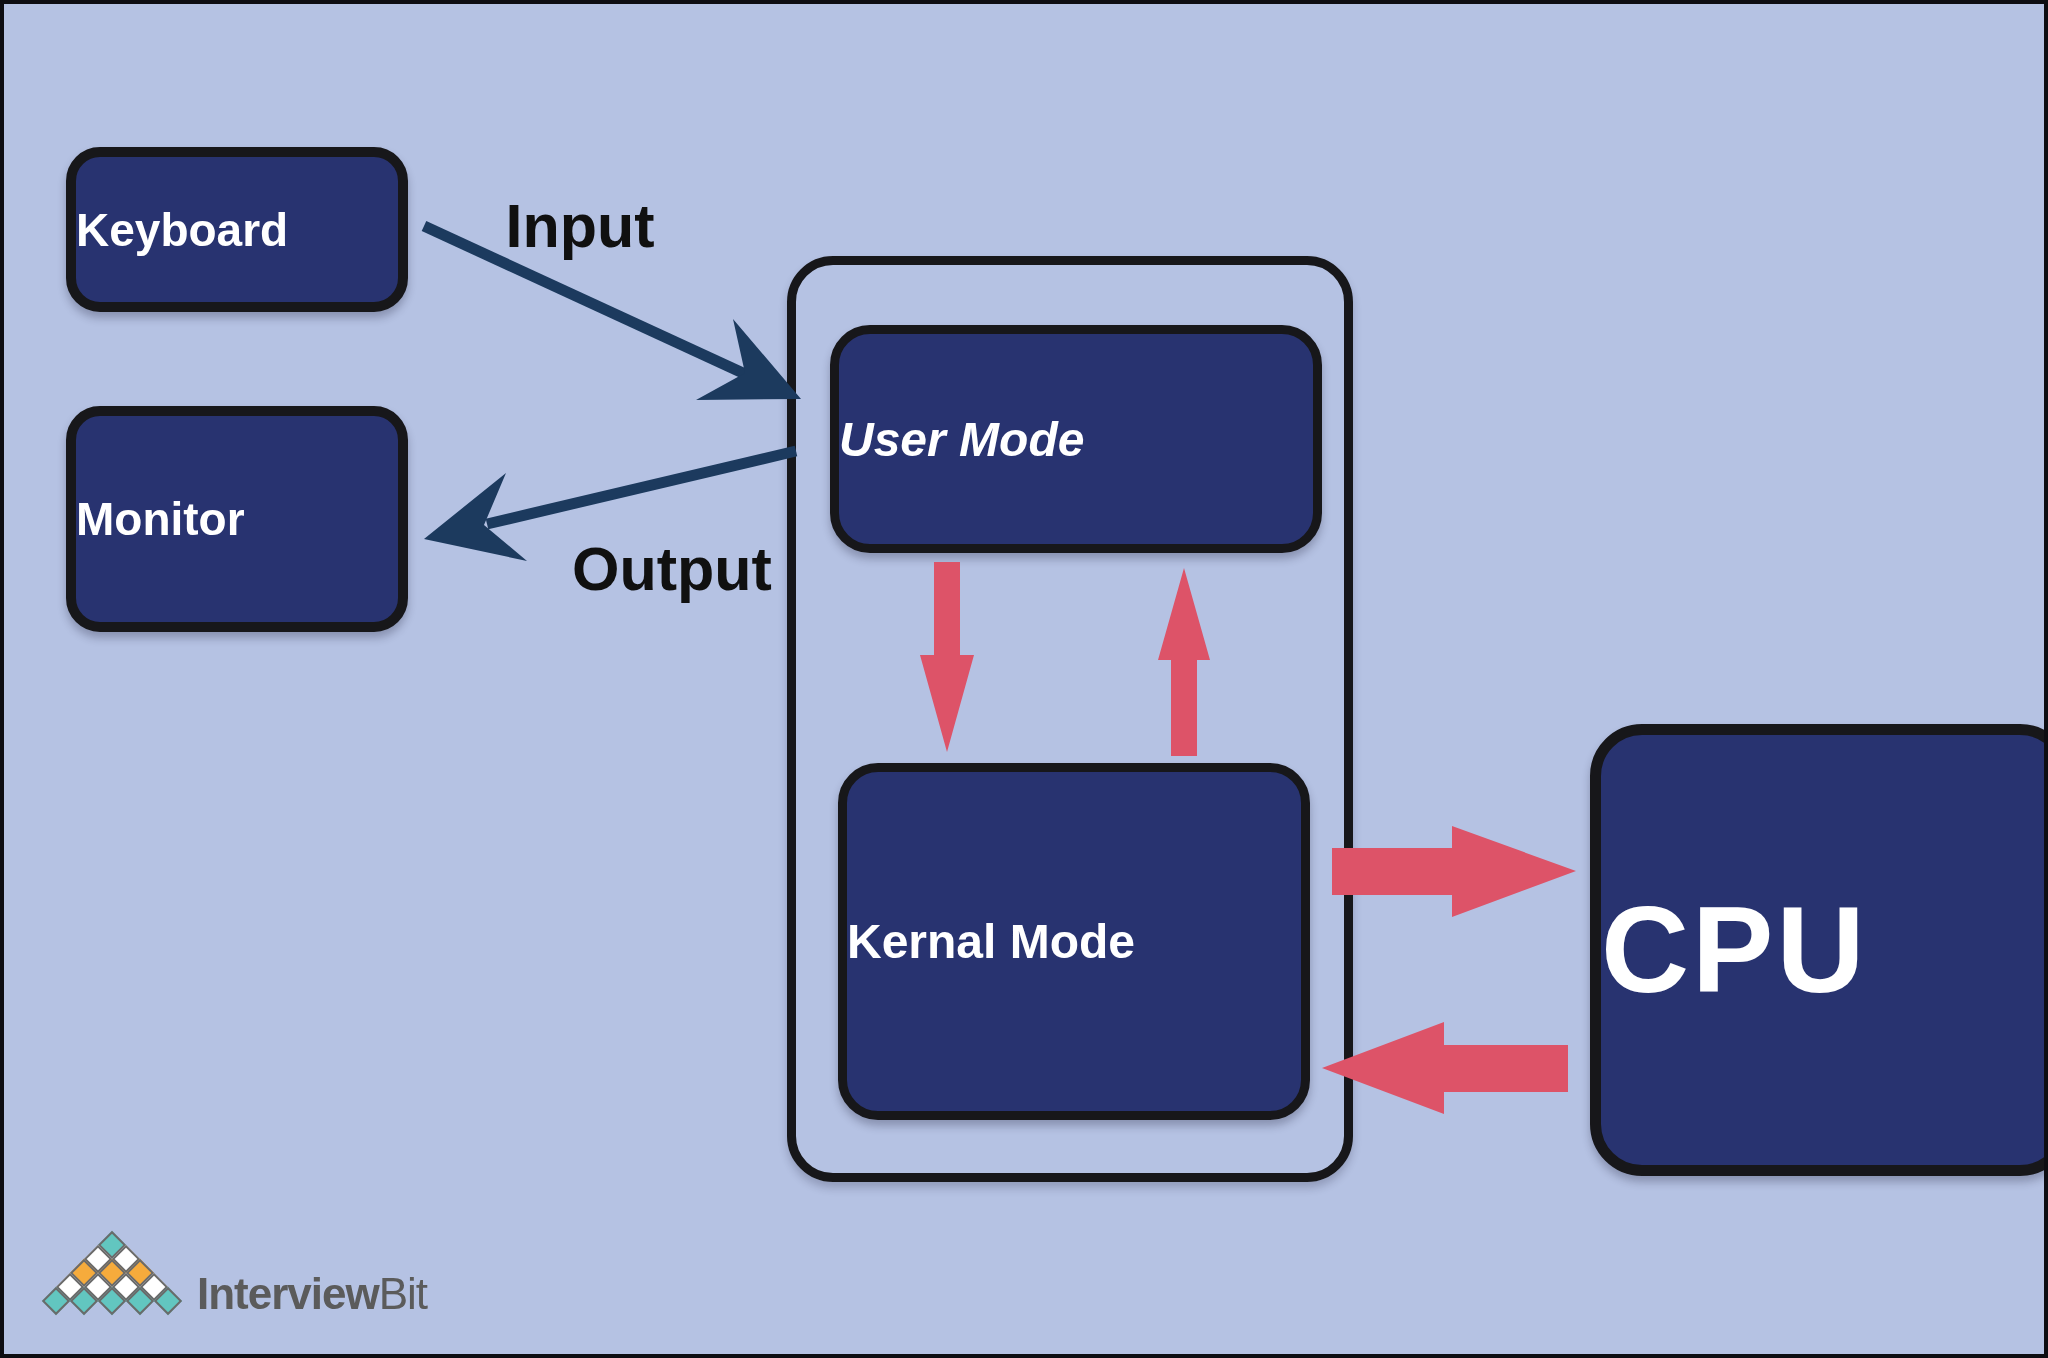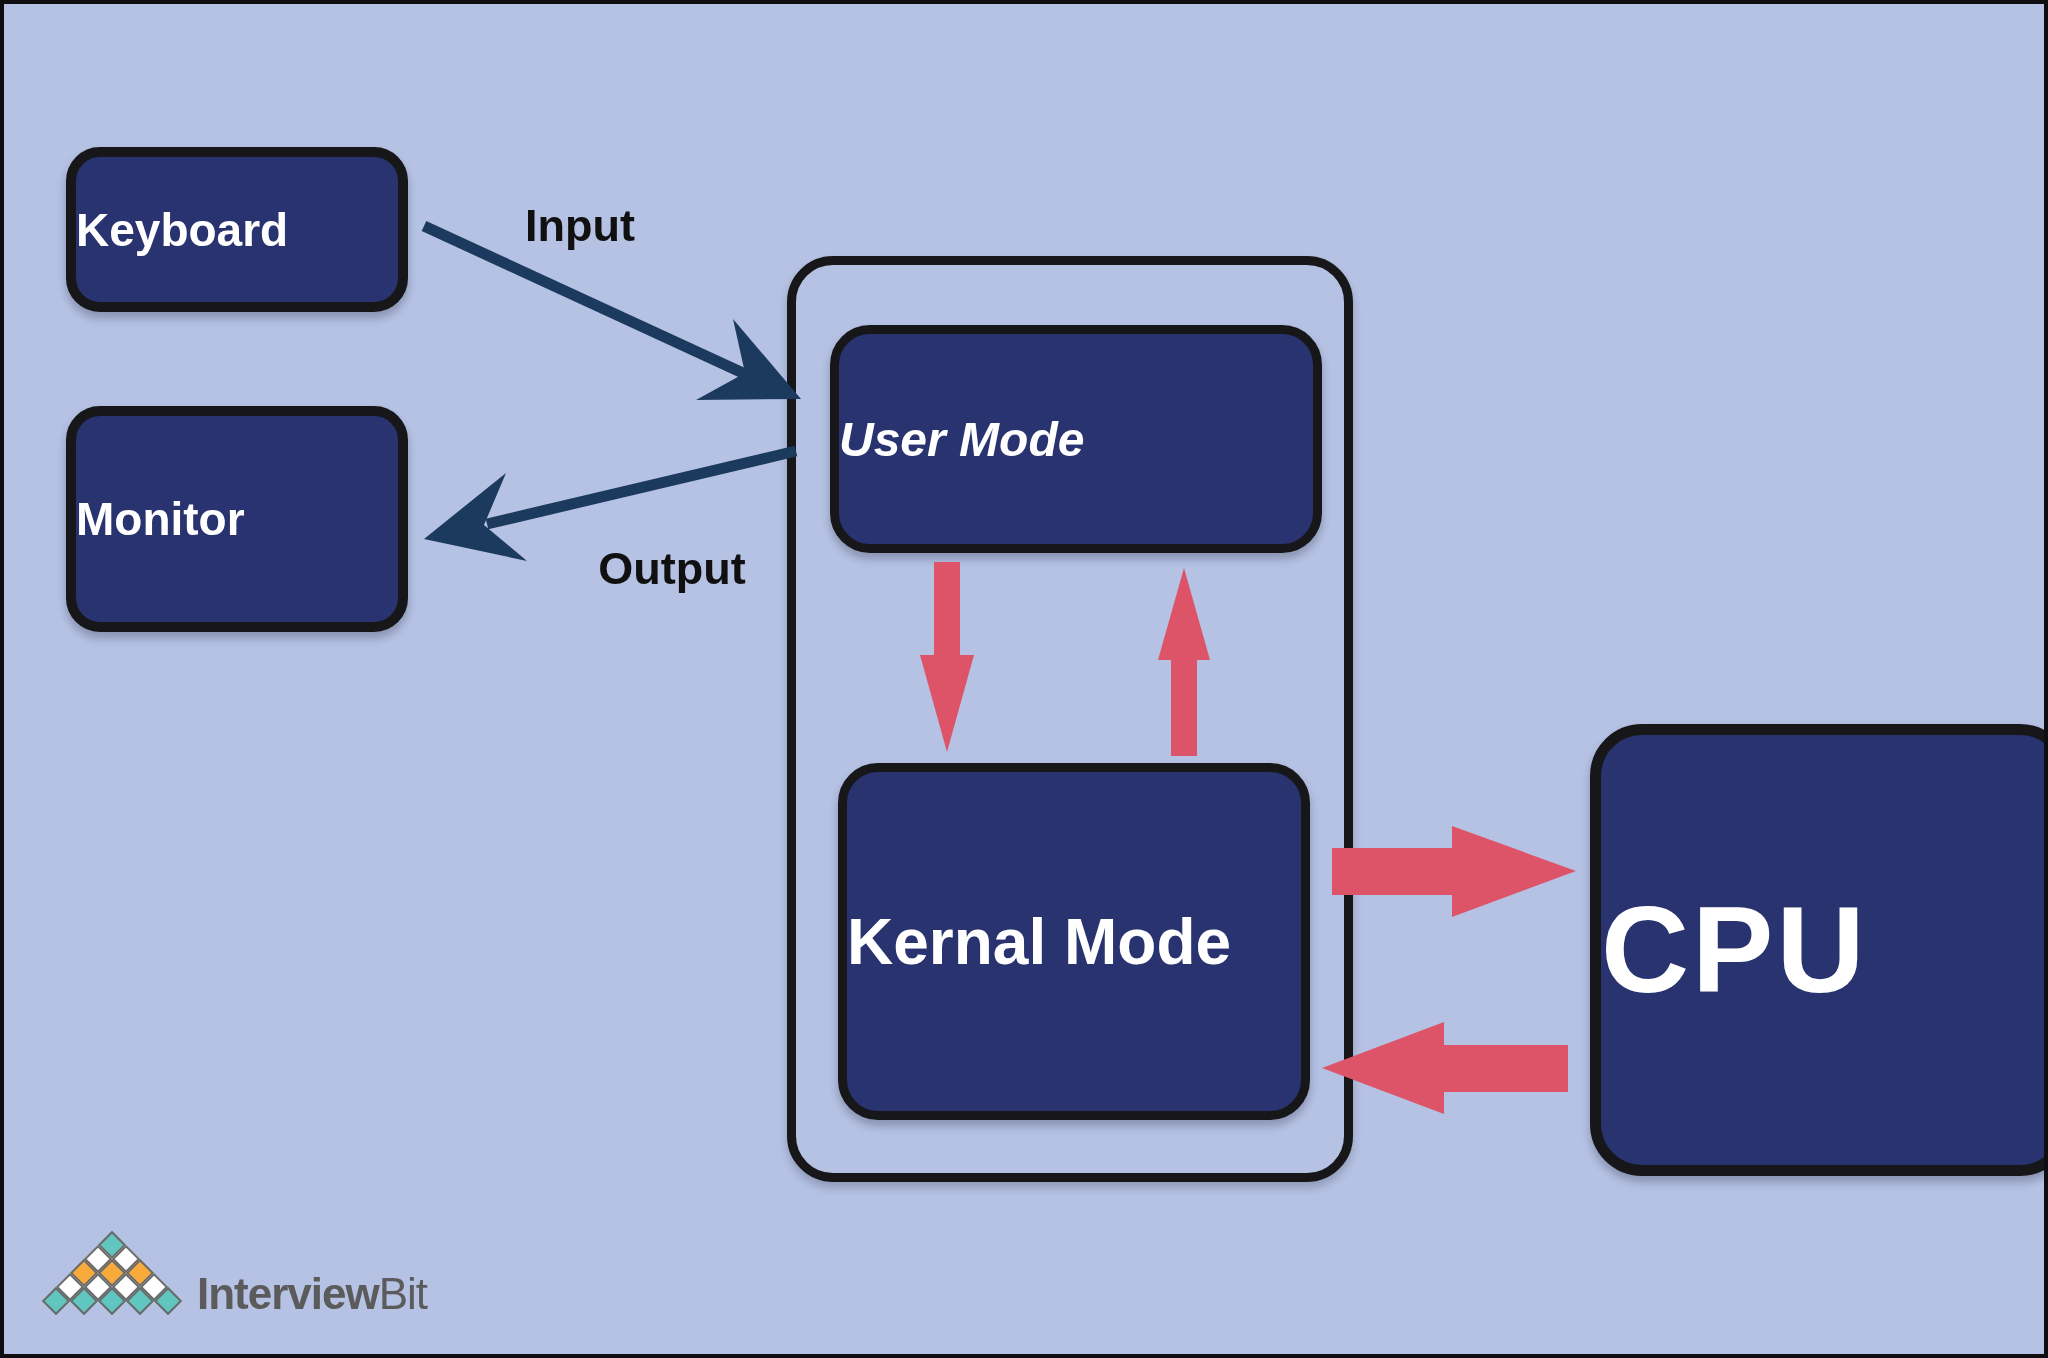--- a/index.html
+++ b/index.html
@@ -20,24 +20,24 @@
     box-shadow:0 6px 8px rgba(25,25,50,.28);
   }
   .keyboard{left:62px;top:143px;width:342px;height:165px;font-size:46px;}
   .monitor{left:62px;top:402px;width:342px;height:226px;font-size:46px;}
   .os-outline{
     position:absolute;left:783px;top:252px;width:566px;height:926px;box-sizing:border-box;
     border:9px solid var(--box_border,#17171a);border-radius:46px;
     box-shadow:0 6px 8px rgba(25,25,50,.22);
   }
   .user-mode{left:34px;top:60px;width:492px;height:228px;font-size:48px;border-radius:40px;border-width:9px;font-style:italic;}
-  .kernal-mode{left:42px;top:498px;width:472px;height:357px;font-size:64px;border-radius:40px;border-width:9px;}
+  .kernal-mode{left:42px;top:498px;width:472px;height:357px;font-size:48px;border-radius:40px;border-width:9px;}
   .cpu{left:1586px;top:720px;width:482px;height:452px;font-size:122px;border-radius:52px;border-width:11px;letter-spacing:3px;}
   .flow-label{
-    position:absolute;font-weight:bold;font-size:45px;color:var(--label_text,#101010);
+    position:absolute;font-weight:bold;font-size:61px;color:var(--label_text,#101010);
     transform:translate(-50%,-50%);white-space:nowrap;
   }
   .input-label{left:576px;top:222px;}
   .output-label{left:668px;top:545px;margin-top:20px;}
   .os-label{left:1066px;top:1218px;font-size:47px;}
   .overlay{position:absolute;left:0;top:0;pointer-events:none;}
   .navy-line{stroke:var(--arrow_navy,#1c3a5e);stroke-width:11px;fill:none;}
   .navy-fill{fill:var(--arrow_navy,#1c3a5e);}
   .red-fill{fill:var(--arrow_red,#dd5368);}
   .logo-pyramid{position:absolute;left:36px;top:1227px;width:210px;height:110px;}

